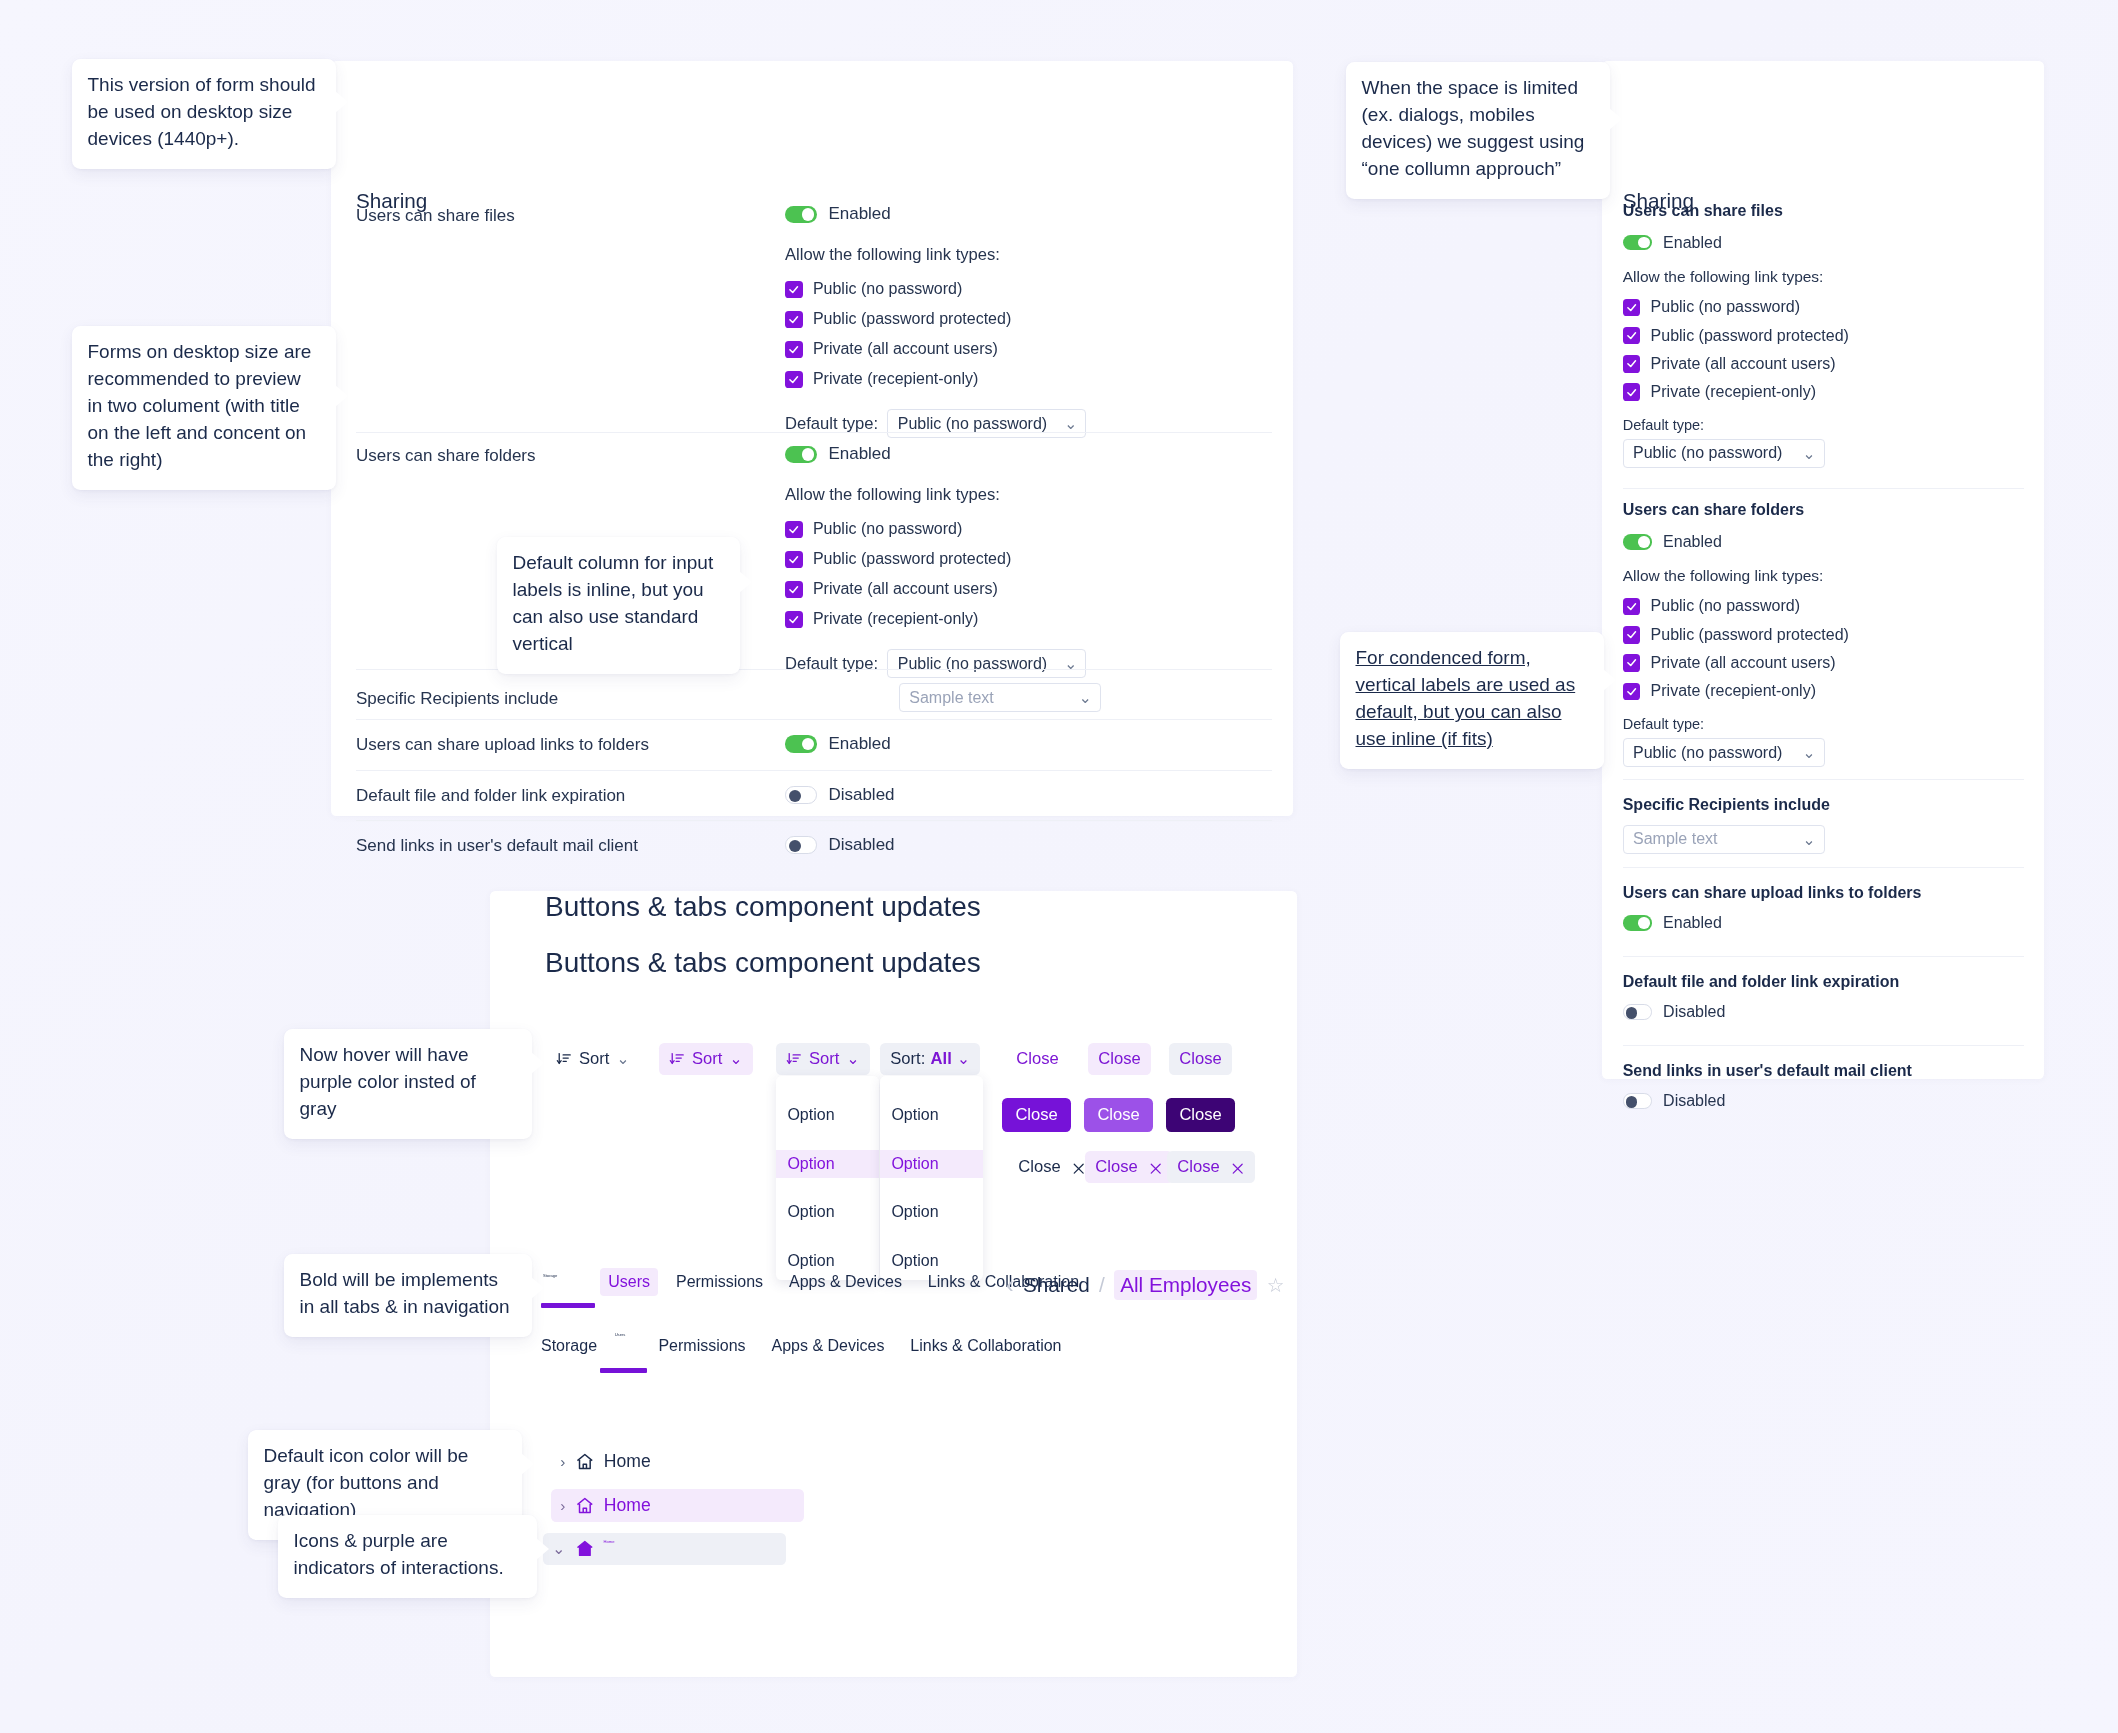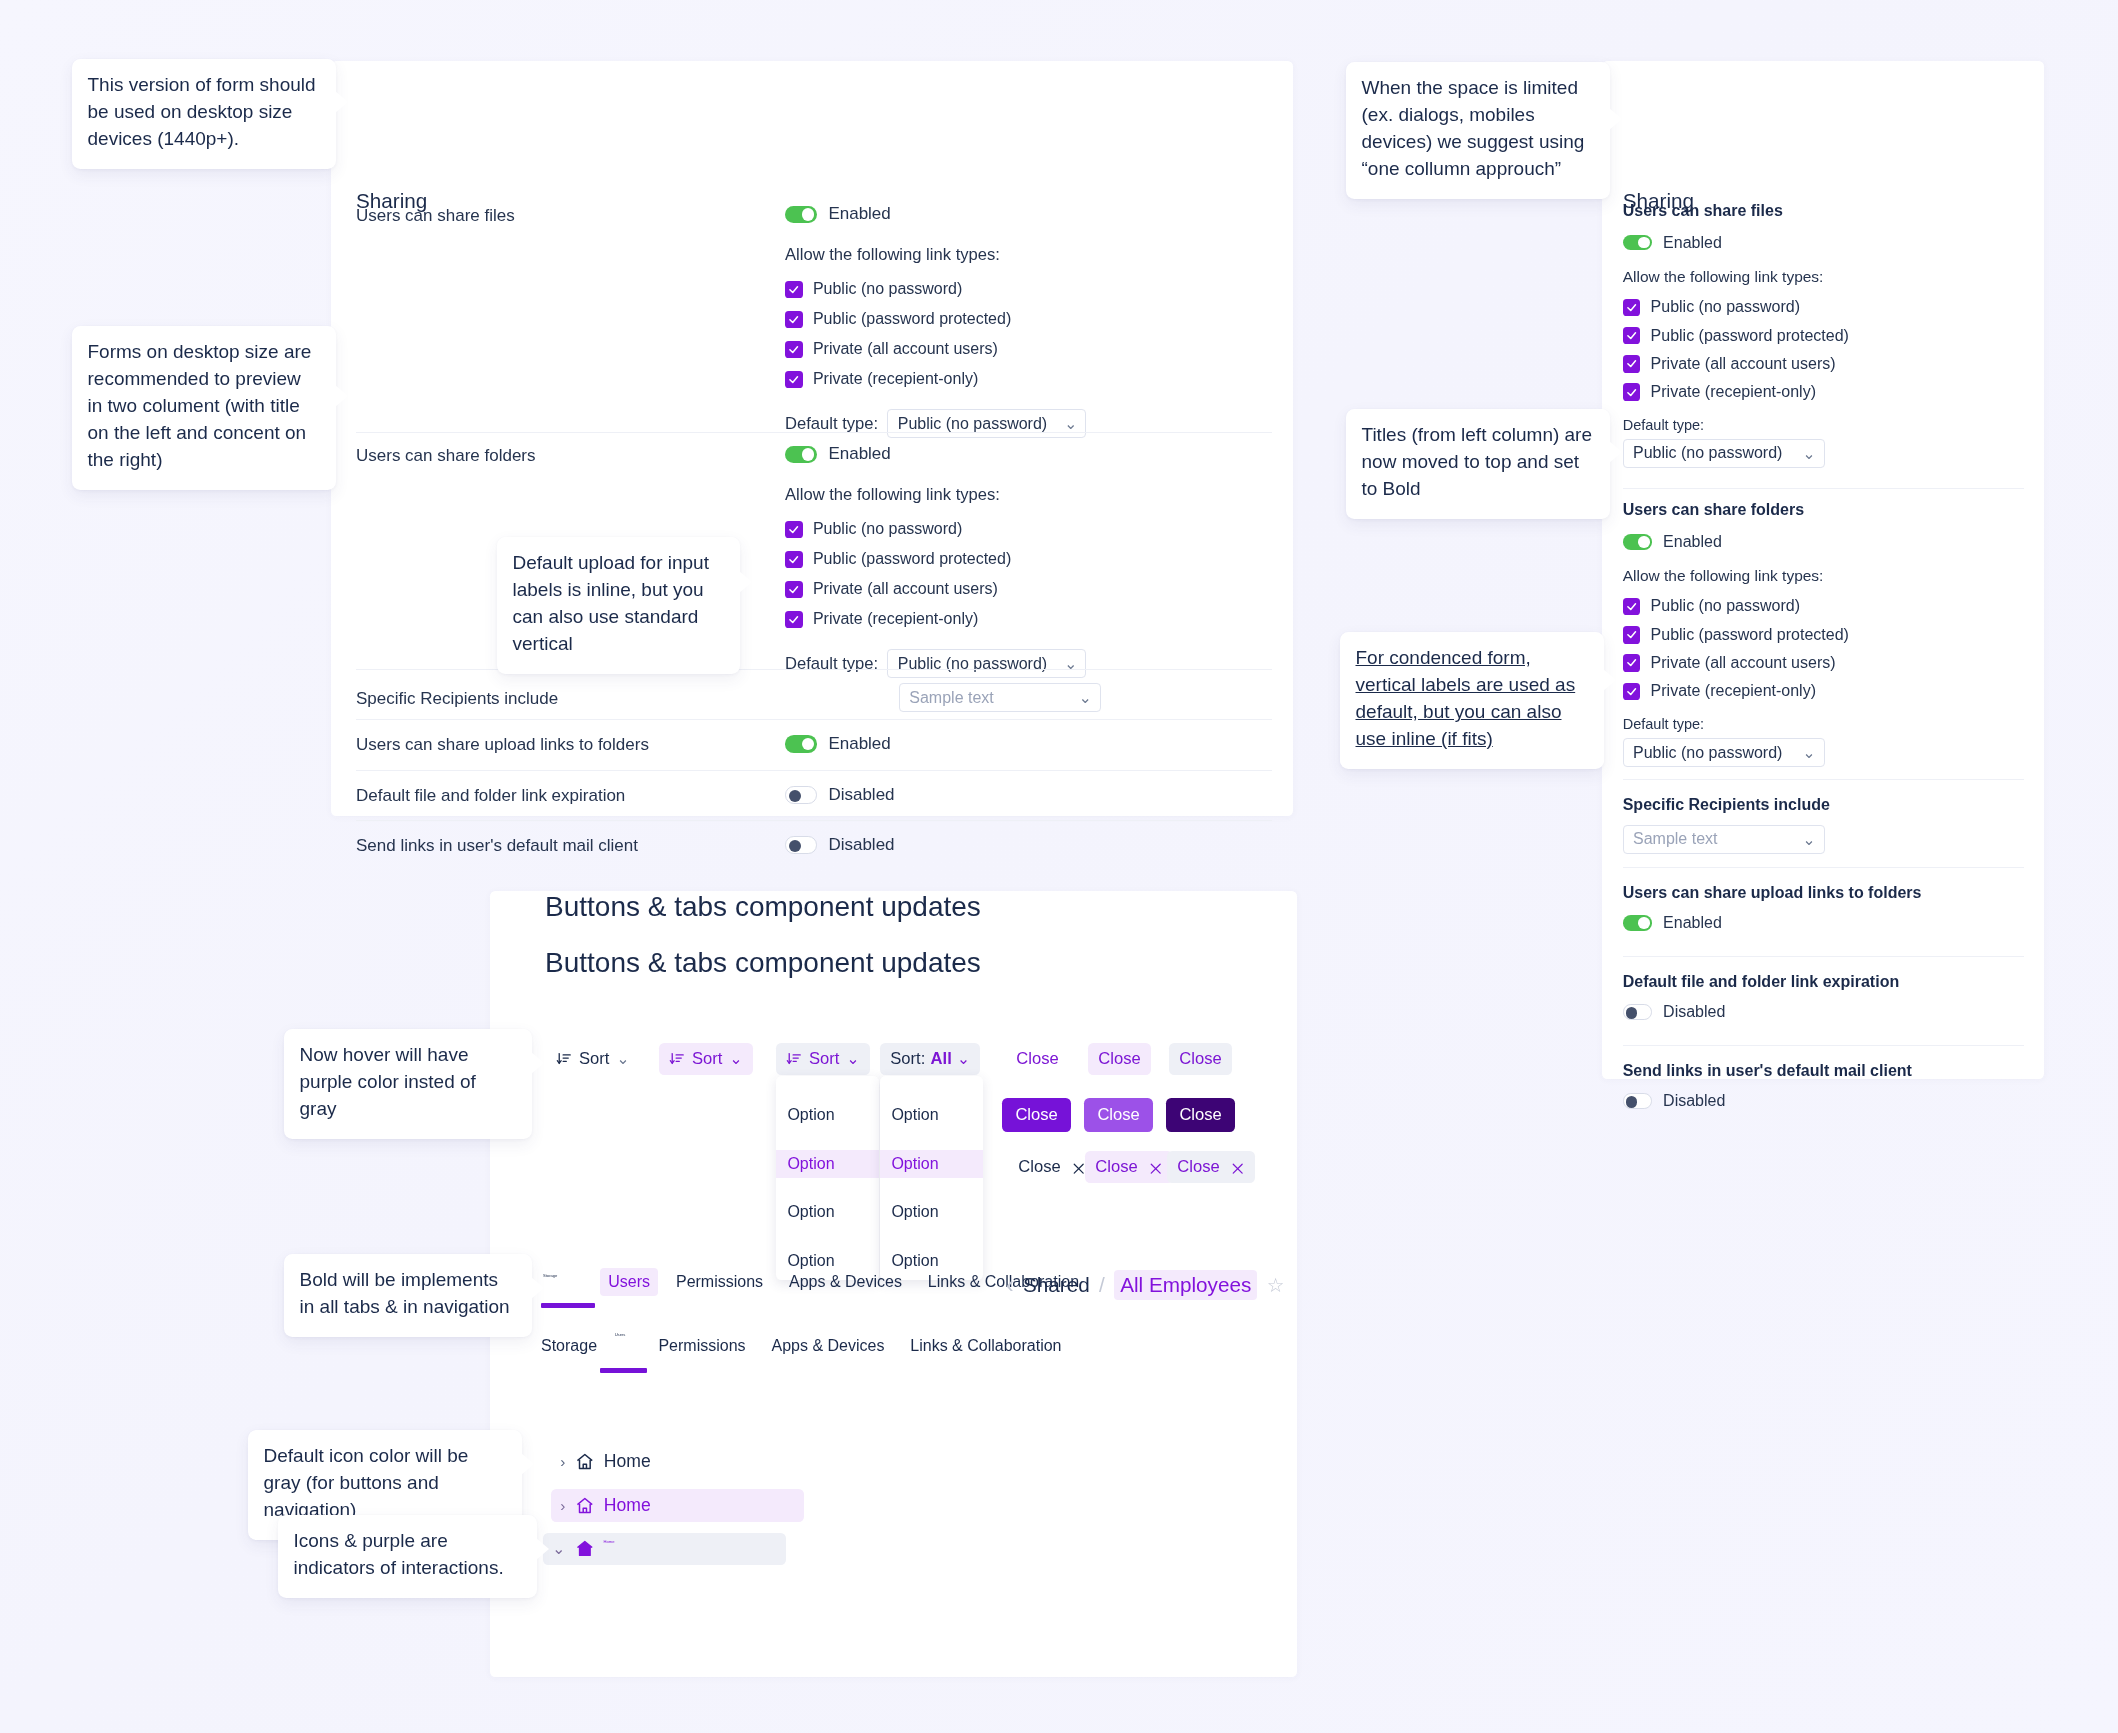--- a/index.html
+++ b/index.html
@@ -299,32 +299,28 @@
               <span class="knob"></span>
             </span>
           <span class="state">Disabled</span>
         </div>
       </div>
     </div>
   </div>
 
   <div class="callout tail-right" style="left:497px; top:537px; width:243px;">
     <div class="tail" style="top:34px;"></div>
-    <span>Default upload for input labels is inline, but you can also use standard vertical</span>
+    <span>Default column for input labels is inline, but you can also use standard vertical</span>
   </div>
 
   <div class="callout tail-right" style="left:1346px; top:62px; width:264px;">
     <div class="tail" style="top:46px;"></div>
     <span>When the space is limited (ex. dialogs, mobiles devices) we suggest using “one collumn approuch”</span>
   </div>
 
-  <div class="callout tail-right" style="left:1346px; top:409px; width:264px;">
-    <div class="tail" style="top:32px;"></div>
-    <span>Titles (from left column) are now moved to top and set to Bold</span>
-  </div>
 
   <div class="callout tail-right" style="left:1340px; top:632px; width:264px;text-decoration:underline;">
     <div class="tail" style="top:37px;"></div>
     <span>For condenced form, vertical labels are used as default, but you can also use inline (if fits)</span>
   </div>
 
   <div class="card" style="left:1602px; top:61px; width:442px; height:1018px;">
 
     <div class="form-title" style="position:absolute; left:20.7px; top:92px; font-size:20.7px;">Sharing</div>
 

